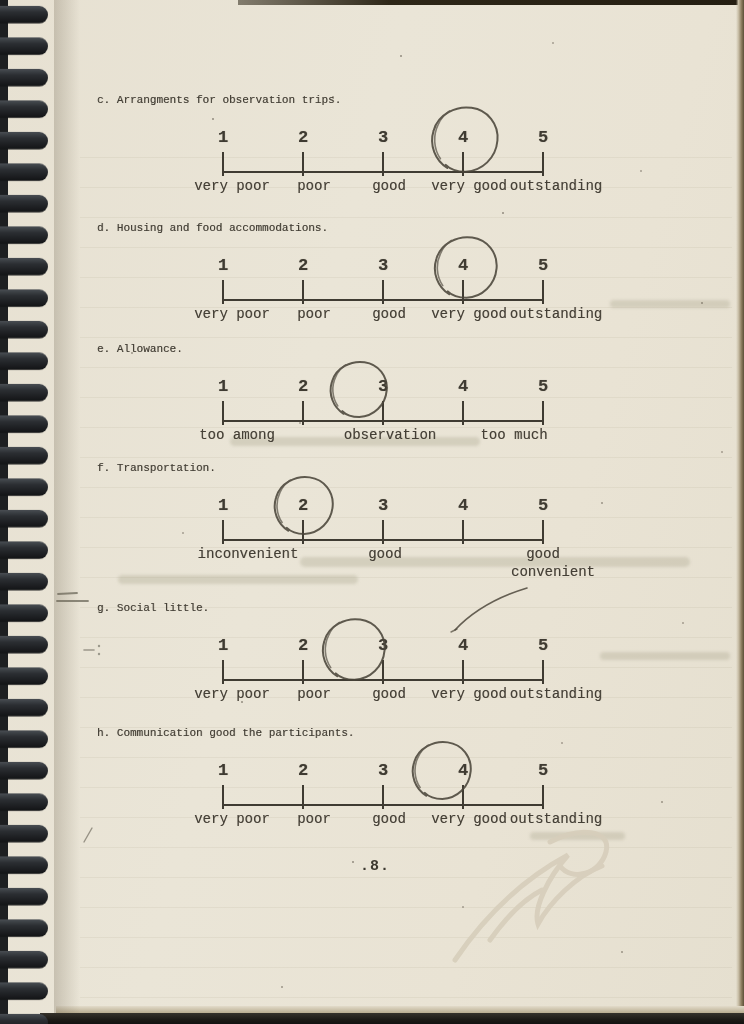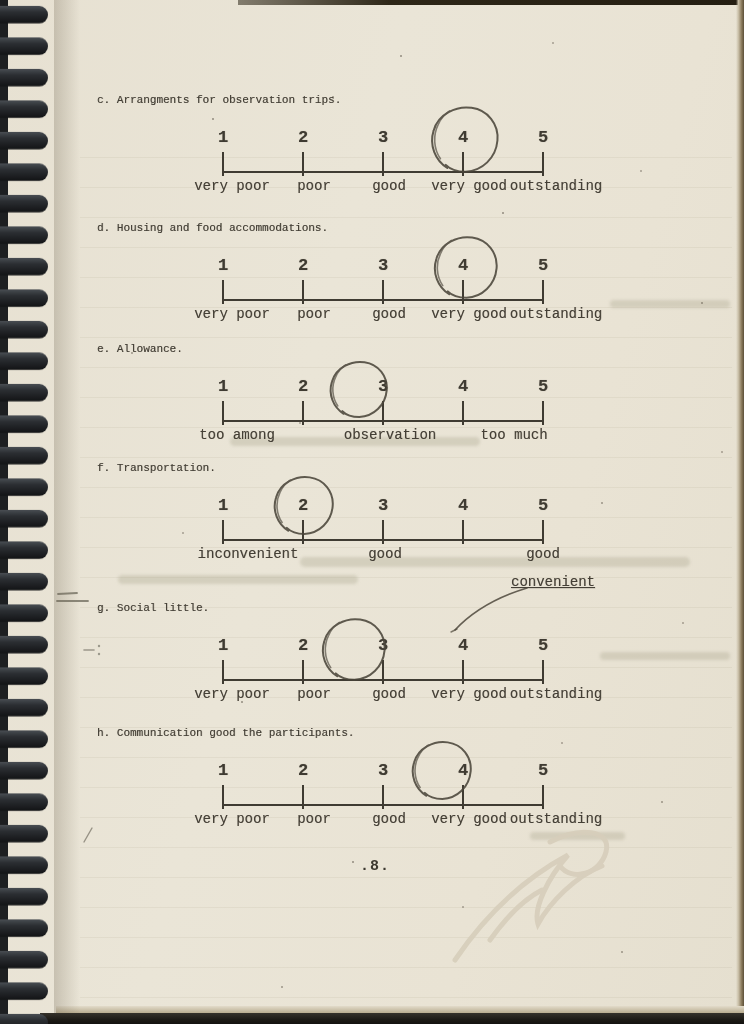--- a/index.html
+++ b/index.html
@@ -41,21 +41,21 @@
     color:#423e35;text-shadow:.4px .4px .6px rgba(70,63,50,.45);}
   .scale{position:absolute;left:222px;top:36px;width:326px;height:78px;}
   .num{position:absolute;top:0;transform:translateX(-50%);font-size:17px;font-weight:600;
     color:#3f3b32;text-shadow:.4px .4px .7px rgba(60,54,42,.5);}
   .n1{left:1px}.n2{left:81px}.n3{left:161px}.n4{left:241px}.n5{left:321px}
   .tick{position:absolute;top:24px;width:2px;height:24px;background:#3f3b32;}
   .t1{left:0px}.t2{left:80px}.t3{left:160px}.t4{left:240px}.t5{left:320px}
   .baseline{position:absolute;top:43px;left:0;width:322px;height:2px;background:#3f3b32;}
   .lbl{position:absolute;top:50px;transform:translateX(-50%);white-space:nowrap;font-size:14px;
     color:#443f36;text-shadow:.4px .4px .6px rgba(70,63,50,.4);}
-  .lbl.row2{top:78px;text-decoration:underline;}
+  .lbl.row2{top:68px;}
   .circle-mark{position:absolute;overflow:visible;color:#4b463b;opacity:.88;z-index:4;}
   #page-number{position:absolute;left:360px;top:858px;font-size:15px;font-weight:600;
     color:#3c382f;z-index:3;letter-spacing:1px;}
   .annotation{position:absolute;z-index:3;overflow:visible;}
 </style>
 </head>
 <body>
 
 <div id="page">
 

